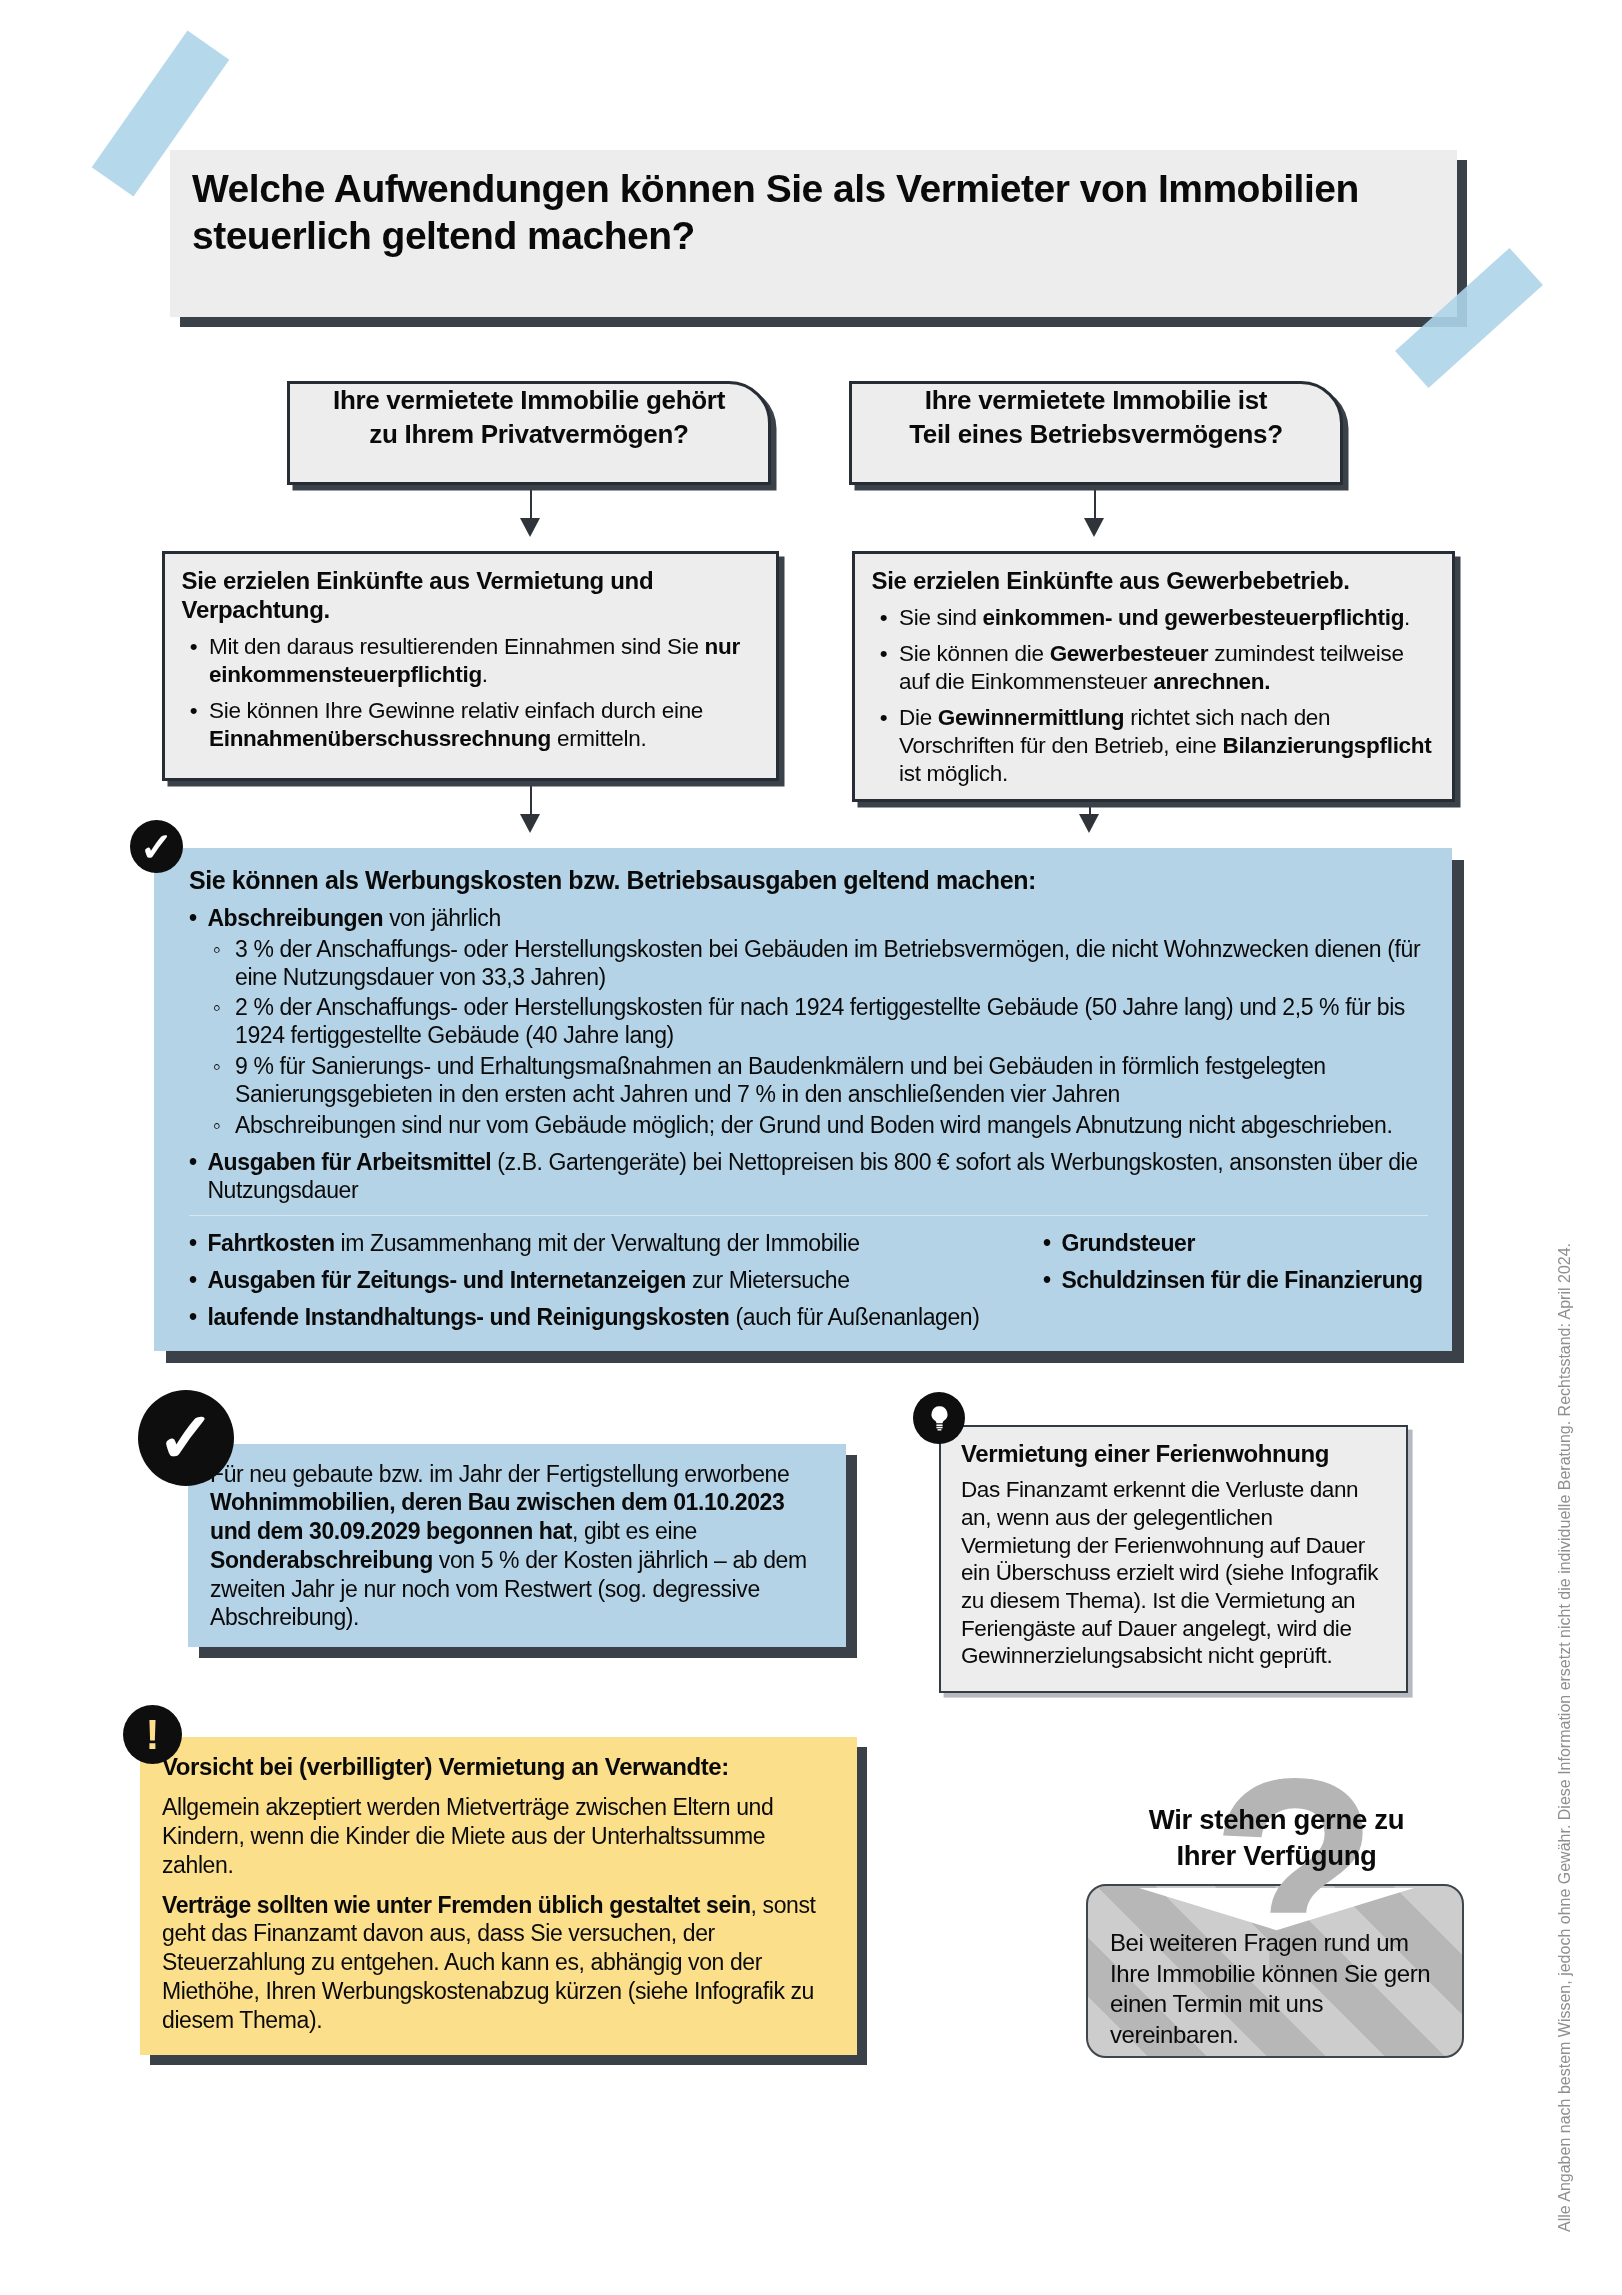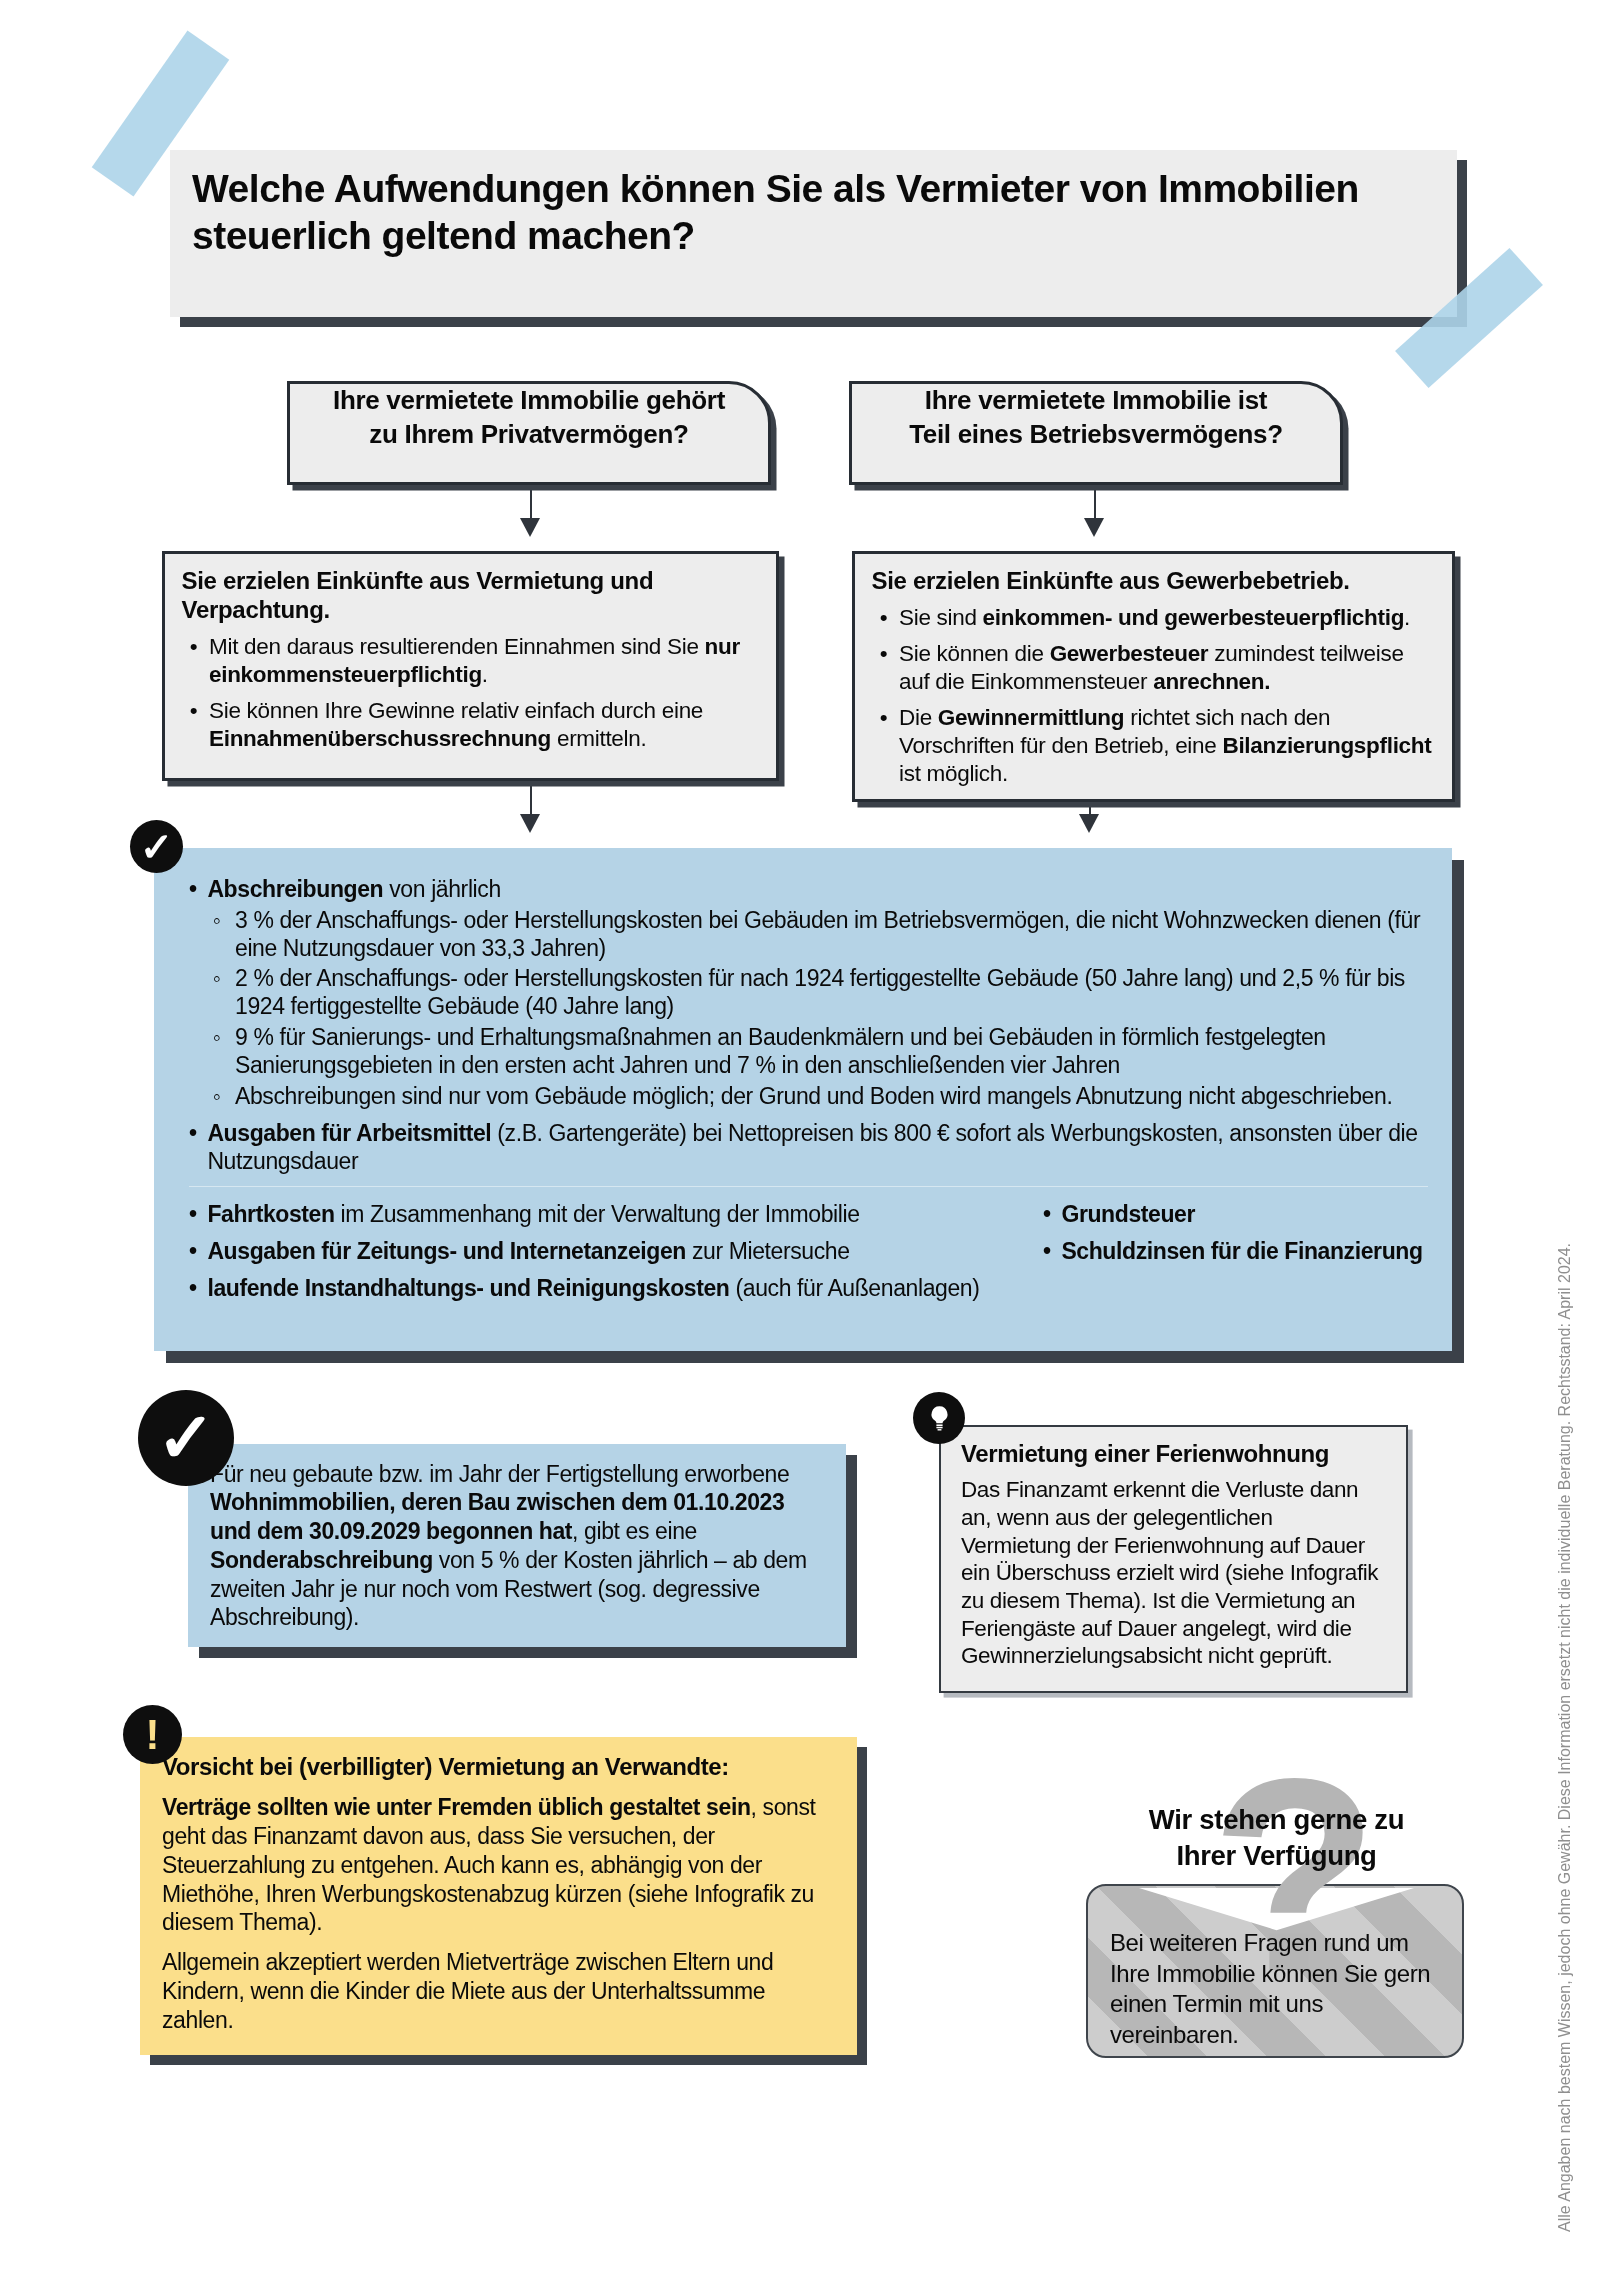--- a/index.html
+++ b/index.html
@@ -182,20 +182,21 @@
 <section class="info-box info-right">
   <h2 class="ib-h">Sie erzielen Einkünfte aus Gewerbebetrieb.</h2>
   <div class="bullet">Sie sind <b>einkommen- und gewerbesteuerpflichtig</b>.</div>
   <div class="bullet">Sie können die <b>Gewerbesteuer</b> zumindest teilweise auf die Einkommensteuer <b>anrechnen.</b></div>
   <div class="bullet">Die <b>Gewinnermittlung</b> richtet sich nach den Vorschriften für den Betrieb, eine <b>Bilanzierungspflicht</b> ist möglich.</div>
 </section>
 
 <span class="circle-icon check1">✓</span>
 
 <section class="blue-box">
+  <h2>Sie können als Werbungskosten bzw. Betriebsausgaben geltend machen:</h2>
   <div class="l1"><b>Abschreibungen</b> von jährlich</div>
   <div class="l2">3 % der Anschaffungs- oder Herstellungskosten bei Gebäuden im Betriebsvermögen, die nicht Wohnzwecken dienen (für eine Nutzungsdauer von 33,3 Jahren)</div>
   <div class="l2">2 % der Anschaffungs- oder Herstellungskosten für nach 1924 fertiggestellte Gebäude (50 Jahre lang) und 2,5 % für bis 1924 fertiggestellte Gebäude (40 Jahre lang)</div>
   <div class="l2">9 % für Sanierungs- und Erhaltungsmaßnahmen an Baudenkmälern und bei Gebäuden in förmlich festgelegten Sanierungsgebieten in den ersten acht Jahren und 7 % in den anschließenden vier Jahren</div>
   <div class="l2">Abschreibungen sind nur vom Gebäude möglich; der Grund und Boden wird mangels Abnutzung nicht abgeschrieben.</div>
   <div class="l1"><b>Ausgaben für Arbeitsmittel</b> (z.B. Gartengeräte) bei Nettopreisen bis 800 € sofort als Werbungskosten, ansonsten über die Nutzungsdauer</div>
   <div class="d-grid">
     <div class="l1"><b>Fahrtkosten</b> im Zusammenhang mit der Verwaltung der Immobilie</div>
     <div class="l1"><b>Grundsteuer</b></div>
     <div class="l1"><b>Ausgaben für Zeitungs- und Internetanzeigen</b> zur Mietersuche</div>
@@ -222,22 +223,22 @@
 
 <section class="holiday-box">
   <h3>Vermietung einer Ferienwohnung</h3>
   <p>Das Finanzamt erkennt die Verluste dann an, wenn aus der gelegentlichen Vermietung der Ferienwohnung auf Dauer ein Überschuss erzielt wird (siehe Infografik zu diesem Thema). Ist die Vermietung an Feriengäste auf Dauer angelegt, wird die Gewinnerzielungsabsicht nicht geprüft.</p>
 </section>
 
 <span class="circle-icon excl">!</span>
 
 <section class="caution-box">
   <h3>Vorsicht bei (verbilligter) Vermietung an Verwandte:</h3>
+  <p>Allgemein akzeptiert werden Mietverträge zwischen Eltern und Kindern, wenn die Kinder die Miete aus der Unterhaltssumme zahlen.</p>
   <p><b>Verträge sollten wie unter Fremden üblich gestaltet sein</b>, sonst geht das Finanzamt davon aus, dass Sie versuchen, der Steuerzahlung zu entgehen. Auch kann es, abhängig von der Miethöhe, Ihren Werbungskostenabzug kürzen (siehe Infografik zu diesem Thema).</p>
-  <p>Allgemein akzeptiert werden Mietverträge zwischen Eltern und Kindern, wenn die Kinder die Miete aus der Unterhaltssumme zahlen.</p>
 </section>
 
 <div class="qmark">?</div>
 <div class="contact-heading">Wir stehen gerne zu
 Ihrer Verfügung</div>
 <svg class="tail" width="275" height="46" viewBox="0 0 300 50">
   <polygon points="0,0 300,0 150,46" fill="#ffffff"></polygon>
 </svg>
 <div class="stripe-box"></div>
 <div class="stripe-text">Bei weiteren Fragen rund um Ihre Immobilie können Sie gern einen Termin mit uns vereinbaren.</div>

